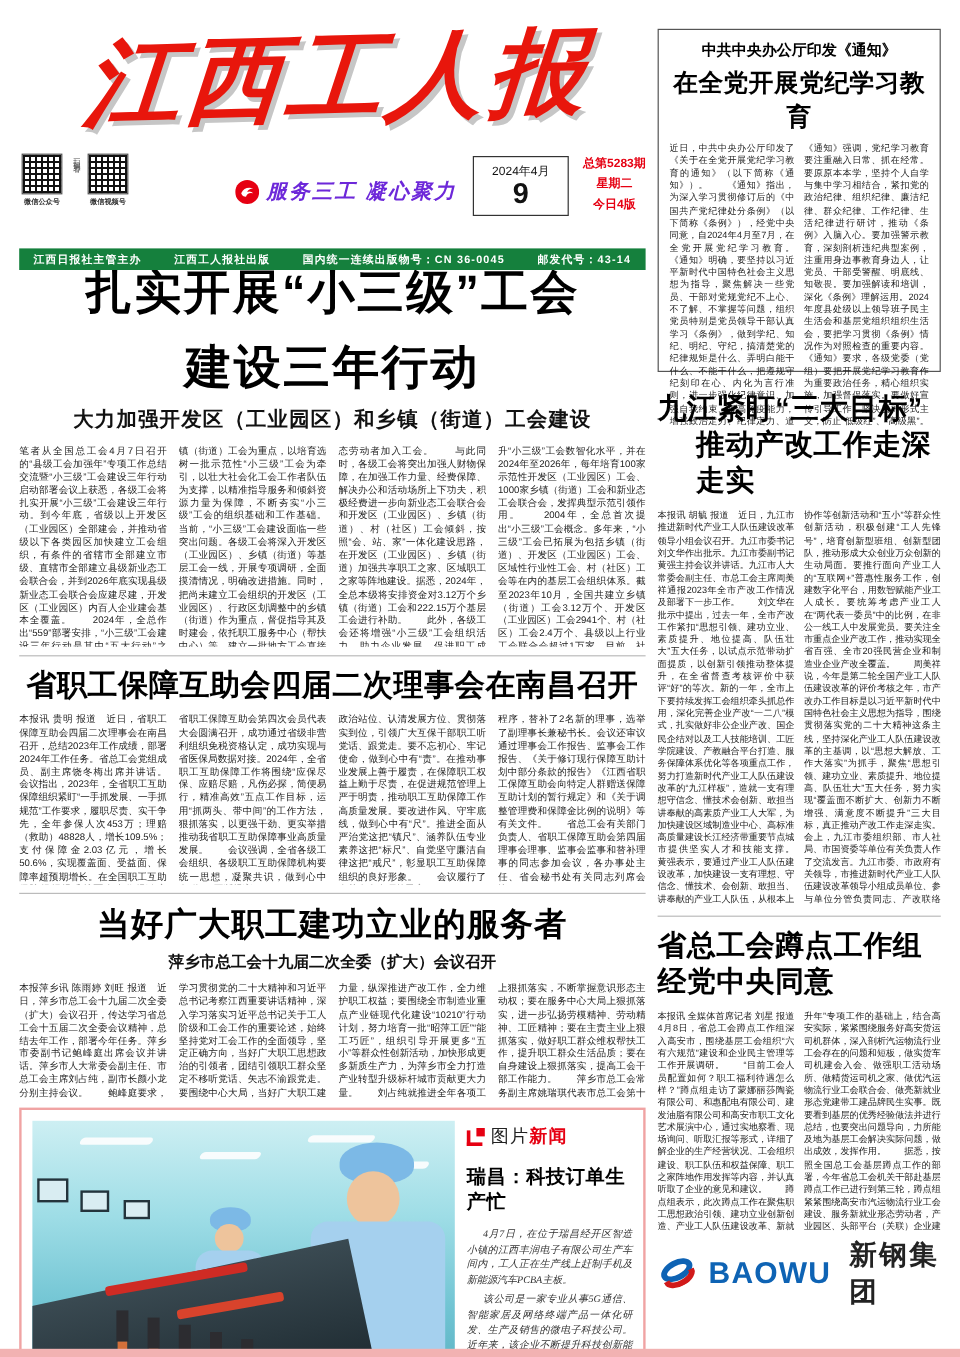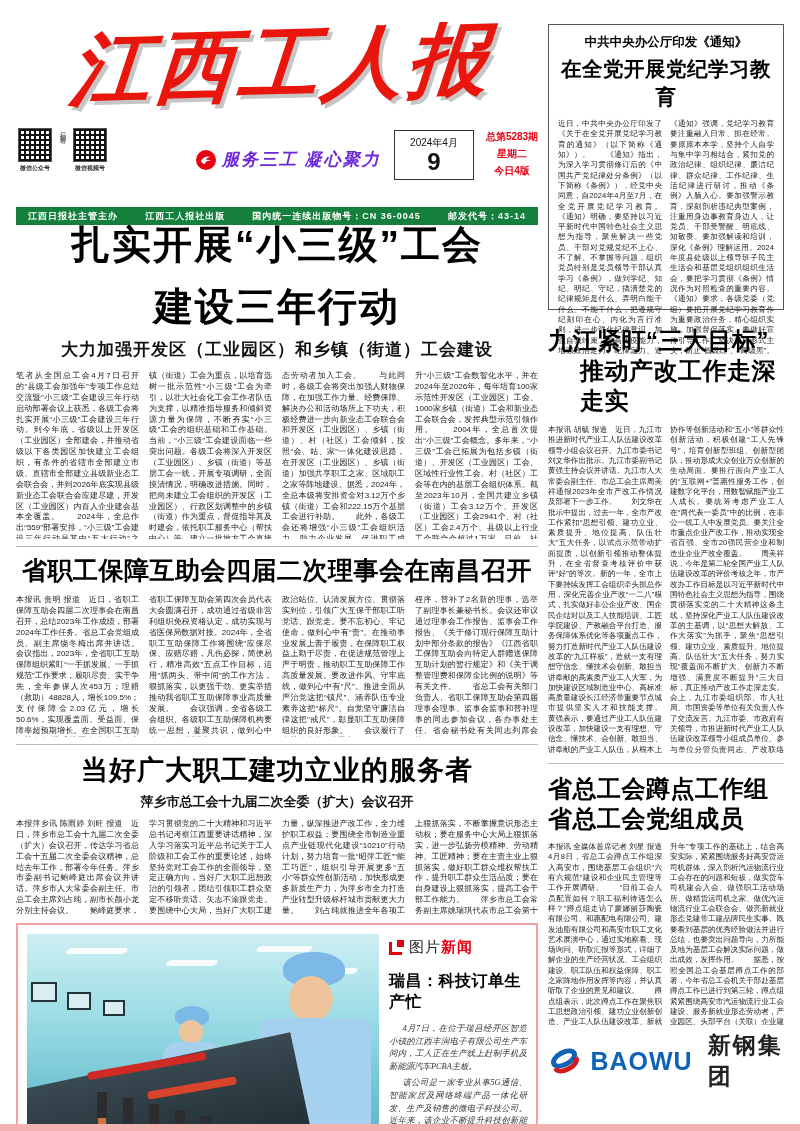--- a/index.html
+++ b/index.html
@@ -260,21 +260,21 @@
       <div class="cols2 jj-cols">
         <div class="col-text">本报讯 胡毓 报道　近日，九江市推进新时代产业工人队伍建设改革领导小组会议召开。九江市委书记刘文华作出批示。九江市委副书记黄强主持会议并讲话。九江市人大常委会副主任、市总工会主席周美祥通报2023年全市产改工作情况及部署下一步工作。　　刘文华在批示中提出，过去一年，全市产改工作紧扣“思想引领、建功立业、素质提升、地位提高、队伍壮大”五大任务，以试点示范带动扩面提质，以创新引领推动整体提升，在全省督查考核评价中获评“好”的等次。新的一年，全市上下要持续发挥工会组织牵头抓总作用，深化完善企业产改“一二八”模式，扎实做好非公企业产改、国企民企结对以及工人技能培训、工匠学院建设、产教融合平台打造、服务保障体系优化等各项重点工作，努力打造新时代产业工人队伍建设改革的“九江样板”，造就一支有理想守信念、懂技术会创新、敢担当讲奉献的高素质产业工人大军，为加快建设区域制造业中心、高标准高质量建设长江经济带重要节点城市提供坚实人才和技能支撑。　　黄强表示，要通过产业工人队伍建设改革，加快建设一支有理想、守信念、懂技术、会创新、敢担当、讲奉献的产业工人队伍，从根本上实现产业工人的全面发展。要围绕传统产业“绿色化、信息化、智能化”改造，组织开展岗位练兵、技能培训、技术</div>
         <div class="col-text">协作等创新活动和“五小”等群众性创新活动，积极创建“工人先锋号”，培育创新型班组、创新型团队，推动形成大众创业万众创新的生动局面。要推行面向产业工人的“互联网+”普惠性服务工作，创建数字化平台，用数智赋能产业工人成长。要统筹考虑产业工人在“两代表一委员”中的比例，在非公一线工人中发展党员。要关注全市重点企业产改工作，推动实现全省百强、全市20强民营企业和制造业企业产改全覆盖。　　周美祥说，今年是第二轮全国产业工人队伍建设改革的评价考核之年，市产改办工作目标是以习近平新时代中国特色社会主义思想为指导，围绕贯彻落实党的二十大精神这条主线，坚持深化产业工人队伍建设改革的主基调，以“思想大解放、工作大落实”为抓手，聚焦“思想引领、建功立业、素质提升、地位提高、队伍壮大”五大任务，努力实现“覆盖面不断扩大、创新力不断增强、满意度不断提升”三大目标，真正推动产改工作走深走实。　　会上，九江市委组织部、市人社局、市国资委等单位有关负责人作了交流发言。九江市委、市政府有关领导，市推进新时代产业工人队伍建设改革领导小组成员单位、参与单位分管负责同志、产改联络员、市总工会班子成员、机关各部门及直属单位负责人等90余人参加会议。</div>
       </div>
     </div>
 
     <hr class="rail-divider">
 
     <div>
       <div class="ga-head">省总工会蹲点工作组</div>
-      <div class="ga-head" style="margin-top:0;">省总工会党组成员</div>
+      <div class="ga-head" style="margin-top:0;">经党中央同意</div>
       <div class="cols2 ga-cols">
         <div class="col-text">本报讯 全媒体首席记者 刘星 报道　4月8日，省总工会蹲点工作组深入高安市，围绕基层工会组织“六有六规范”建设和企业民主管理等工作开展调研。　　“目前工会人员配置如何？职工福利待遇怎么样？”蹲点组走访了蒙娜丽莎陶瓷有限公司、和惠配电有限公司、建发油脂有限公司和高安市职工文化艺术展演中心，通过实地察看、现场询问、听取汇报等形式，详细了解企业的生产经营状况、工会组织建设、职工队伍和权益保障、职工之家阵地作用发挥等内容，并认真听取了企业的意见和建议。　　蹲点组表示，此次蹲点工作在聚焦职工思想政治引领、建功立业创新创造、产业工人队伍建设改革、新就业形态劳动者建会入会、构建和谐劳动关系及维护劳动领域政治安全、“县级工会提</div>
         <div class="col-text">升年”专项工作的基础上，结合高安实际，紧紧围绕服务好高安货运司机群体，深入剖析汽运物流行业工会存在的问题和短板，做实货车司机建会入会、做强职工活动场所、做精货运司机之家、做优汽运物流行业工会联合会、做亮新就业形态党建带工建品牌民生实事。既要看到基层的优秀经验做法并进行总结，也要突出问题导向，力所能及地为基层工会解决实际问题，做出成效，发挥作用。　　据悉，按照全国总工会基层蹲点工作的部署，今年省总工会机关干部赴基层蹲点工作已进行到第三轮，蹲点组紧紧围绕高安市汽运物流行业工会建设、服务新就业形态劳动者，产业园区、头部平台（关联）企业建会入会工作，基层工会组织“六有六规范”建设等重点任务，结合蹲点基层工会实际问题，扎实开展蹲点工作。</div>
       </div>
     </div>
 
     <div class="ad">
       <span class="baowu-mark">
         <span class="e1"></span>
         <span class="e2"></span>

